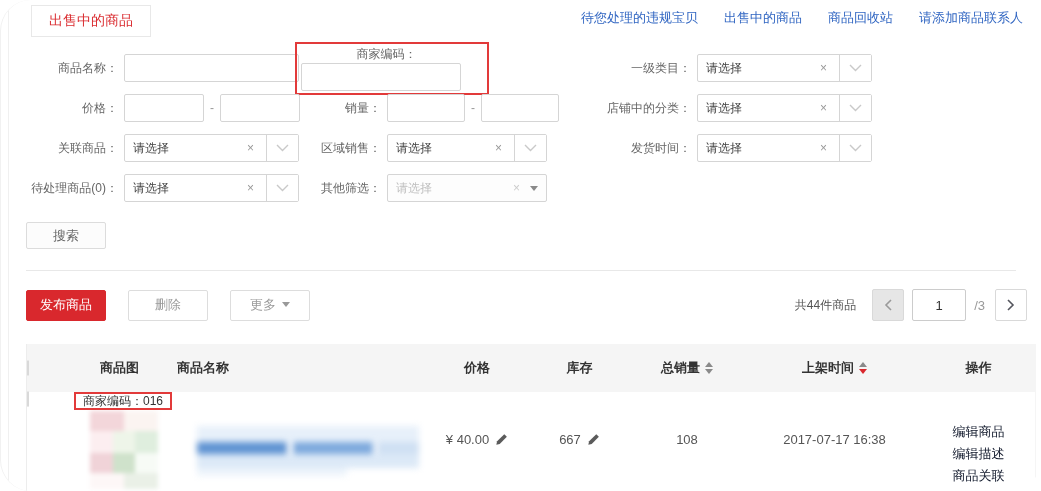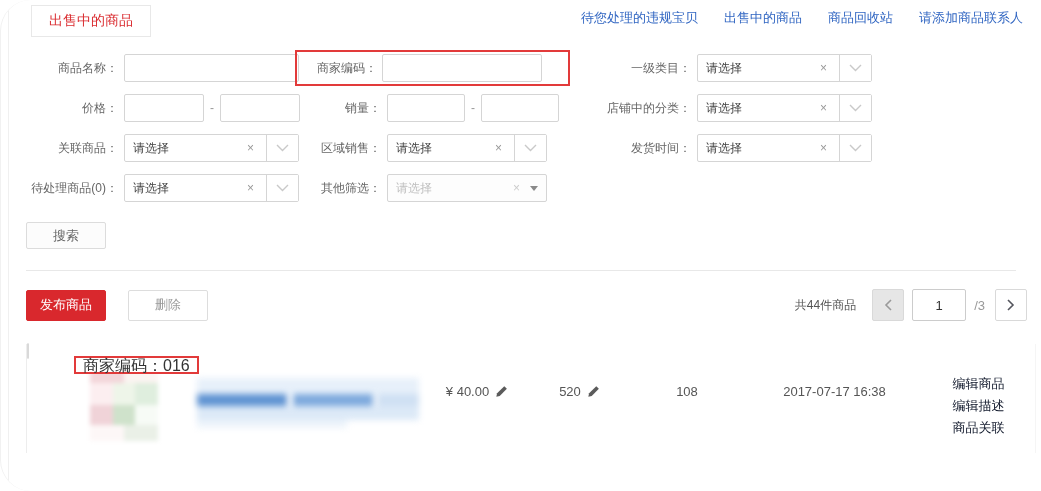--- a/index.html
+++ b/index.html
@@ -21,21 +21,21 @@
   .fc1 { width:300px; padding-left:25px; }
   .fc2 { width:292px; }
   .fc3 { width:440px; }
   .lbl { color:#666; text-align:right; white-space:nowrap; }
   .fc1 .lbl { width:92px; margin-right:6px; }
   .fc2 .lbl { width:80px; margin-right:6px; }
   .fc3 .lbl { width:98px; margin-right:6px; }
   input.txt { height:28px; border:1px solid #d5d5d5; border-radius:2px; background:#fff; padding:0 6px; font-size:12px; color:#333; outline:none; }
   .w175 { width:175px; } .w160 { width:160px; } .w78 { width:78px; } .w80 { width:80px; }
   .dash { margin:0 6px; color:#999; }
-  .redwrap { display:flex; align-items:center; border:2px solid #e23a3a; padding:2px 26px 2px 4px; margin-left:-6px; }
+  .redwrap { display:flex; align-items:center; border:2px solid #e23a3a; padding:2px 26px 2px 4px; margin-left:-6px;flex-direction:column; }
   .redwrap .lbl { width:76px; margin-right:5px; }
 
   .sel { display:flex; align-items:stretch; height:28px; border:1px solid #d5d5d5; border-radius:2px; background:#fff; cursor:pointer; }
   .sel-main { display:flex; align-items:center; flex:1; padding:0 8px; }
   .sel-text { flex:1; color:#444; }
   .sel-clear { color:#999; font-size:12px; padding:0 4px; cursor:pointer; }
   .sel-arrow { display:flex; align-items:center; justify-content:center; width:32px; border-left:1px solid #d5d5d5; background:#fff; }
   .sel.disabled { background:#fdfdfd; }
   .sel.disabled .sel-text { color:#bfbfbf; }
   .sel.disabled .sel-clear { color:#ccc; }
@@ -65,21 +65,21 @@
   .th { font-size:13px; font-weight:bold; color:#333; text-align:center; display:flex; align-items:center; justify-content:center; gap:5px; }
   .th-name { justify-content:flex-start; padding-left:10px; }
   .checkbox { width:14px; height:14px; border:1px solid #d9d9d9; border-radius:2px; background:#fff; margin:0 auto; cursor:pointer; }
   .sort { display:inline-flex; flex-direction:column; align-items:center; cursor:pointer; }
   .tri { width:0; height:0; border:4px solid transparent; }
   .tri-up { border-bottom:5px solid #8a8a8a; margin-bottom:2px; }
   .tri-down { border-top:5px solid #8a8a8a; }
   .tri-down.red { border-top-color:#d9282d; }
 
   .tbl-row { position:relative; height:109px; background:#fff; }
-  .annotation { position:absolute; left:47px; top:12px; border:2px solid #e23a3a; background:#fff; padding:0 7px; height:18px; line-height:15px; font-size:16px; color:#333; white-space:nowrap; z-index:2; }
+  .annotation { position:absolute; left:47px; top:0; border:2px solid #e23a3a; background:#fff; padding:0 7px; height:18px; line-height:15px; font-size:12px; color:#333; white-space:nowrap; z-index:2; }
   .cell-top { padding-top:40px; text-align:center; color:#555; font-size:13px; }
   .price-cell, .stock-cell { display:flex; align-items:flex-start; justify-content:center; gap:6px; }
   .pencil { margin-top:1px; cursor:pointer; }
   .row-check { margin-top:36px; }
 
   .img-blur { position:relative; margin:19px 0 0 18px; width:68px; height:78px; overflow:hidden; filter:blur(2px); cursor:pointer; }
   .img-blur i { position:absolute; display:block; }
   .img-blur i:nth-child(1){ left:0;  top:0;  width:34px;height:20px;background:#f3d6da;}
   .img-blur i:nth-child(2){ left:34px;top:0;  width:34px;height:20px;background:#fbf4f1;}
   .img-blur i:nth-child(3){ left:0;  top:20px;width:23px;height:22px;background:#fceef0;}
@@ -251,38 +251,64 @@
     </div>
 
     <button class="search-btn">搜索</button>
   </div>
 
   <div class="divider"></div>
 
   <div class="toolbar">
     <button class="btn btn-publish">发布商品</button>
     <button class="btn btn-gray">删除</button>
+    <button class="btn btn-gray">
+        <span>更多</span>
+        <span class="caret-down" style="margin-top:2px;border-top-color:#999;"></span>
+      </button>
     <div class="toolbar-right">
       <span class="total-text">共44件商品</span>
       <span class="pg-btn pg-prev">
           <svg width="10" height="14" viewBox="0 0 10 14">
             <polyline points="8,2 3,7 8,12" fill="none" stroke="#9a9a9a" stroke-width="1.6"></polyline>
           </svg>
         </span>
       <input class="pg-input" value="1" style="">
       <span class="pg-total">/3</span>
       <span class="pg-btn pg-next">
           <svg width="10" height="14" viewBox="0 0 10 14">
             <polyline points="2,2 7,7 2,12" fill="none" stroke="#55565e" stroke-width="1.6"></polyline>
           </svg>
         </span>
     </div>
   </div>
 
   <div class="tbl">
+    <div class="tbl-grid tbl-head">
+      <div><span class="checkbox"></span></div>
+      <div class="th">商品图</div>
+      <div class="th th-name">商品名称</div>
+      <div class="th">价格</div>
+      <div class="th">库存</div>
+      <div class="th">
+          <span>总销量</span>
+          <span class="sort">
+            <i class="tri tri-up"></i>
+            <i class="tri tri-down"></i>
+          </span>
+        </div>
+      <div class="th">
+          <span>上架时间</span>
+          <span class="sort">
+            <i class="tri tri-up"></i>
+            <i class="tri tri-down red"></i>
+          </span>
+        </div>
+      <div class="th">操作</div>
+    </div>
 
     <div class="tbl-grid tbl-row">
       <div class="annotation">商家编码：016</div>
       <div><span class="checkbox row-check"></span></div>
       <div>
           <div class="img-blur">
             <i></i>
             <i></i>
             <i></i>
             <i></i>
@@ -304,21 +330,21 @@
             <i></i>
           </div>
         </div>
       <div class="cell-top price-cell">
         <span>¥ 40.00</span>
         <span class="pencil"><svg width="13" height="13" viewBox="0 0 16 16">
               <path d="M11.4 1.4 L14.6 4.6 L5.8 13.4 L1.6 14.4 L2.6 10.2 Z" fill="#5b5b5b"></path>
             </svg></span>
       </div>
       <div class="cell-top stock-cell">
-        <span>520</span>
+        <span>667</span>
         <span class="pencil"><svg width="13" height="13" viewBox="0 0 16 16">
               <path d="M11.4 1.4 L14.6 4.6 L5.8 13.4 L1.6 14.4 L2.6 10.2 Z" fill="#5b5b5b"></path>
             </svg></span>
       </div>
       <div class="cell-top">108</div>
       <div class="cell-top">2017-07-17 16:38</div>
       <div class="ops">
         <a>编辑商品</a>
         <a>编辑描述</a>
         <a>商品关联</a>

